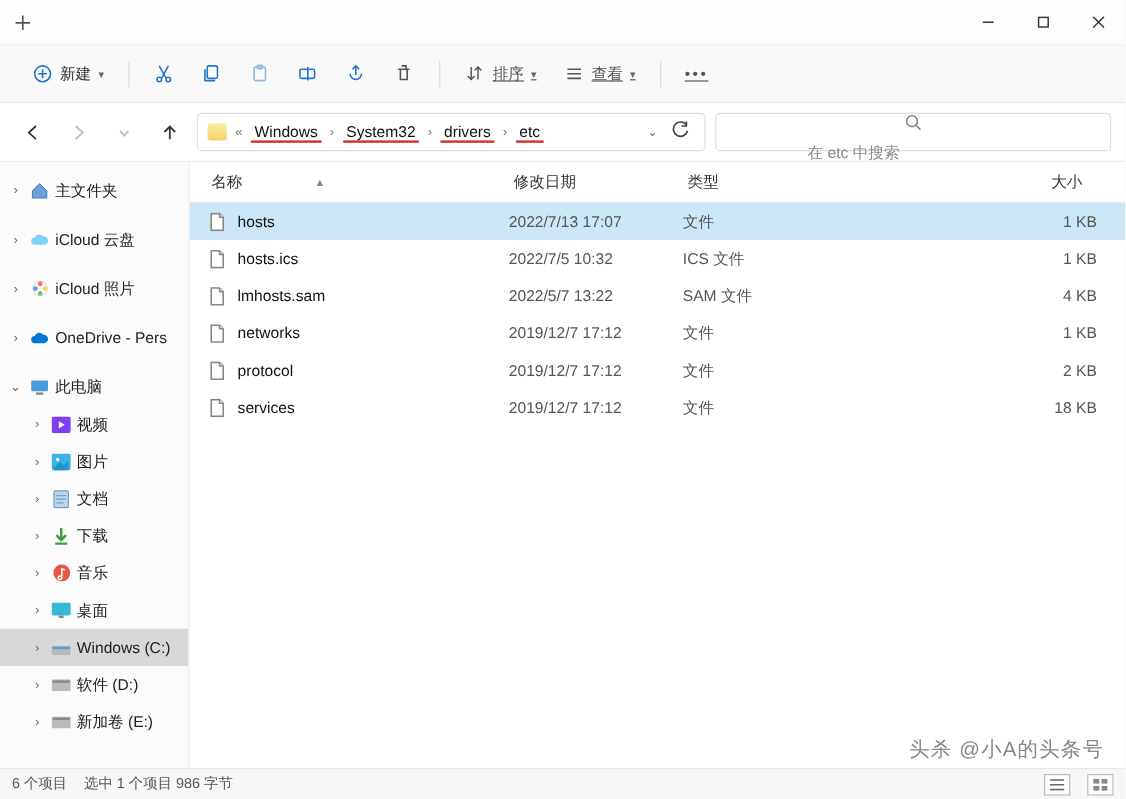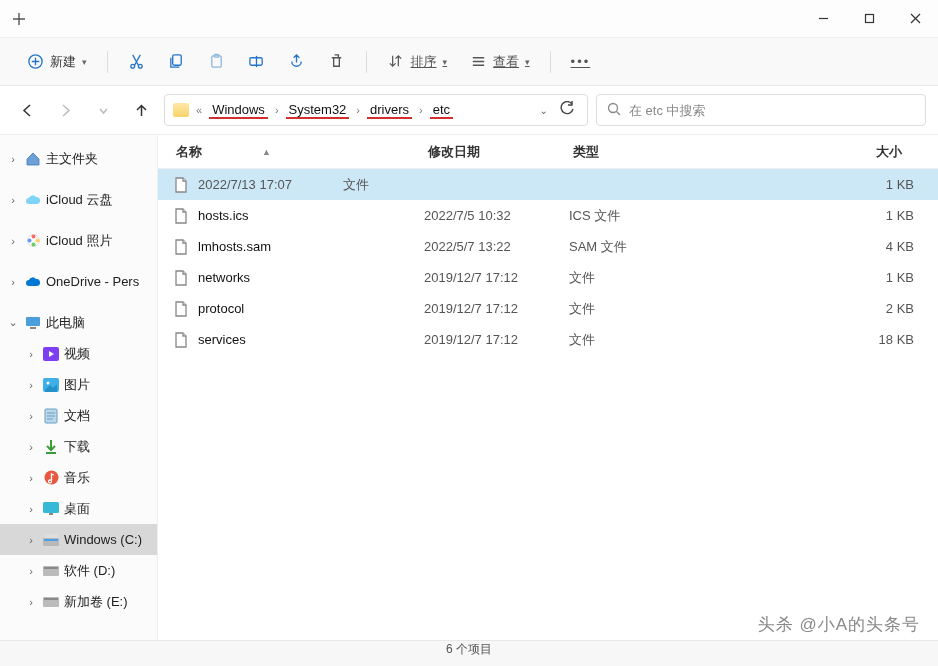--- a/index.html
+++ b/index.html
@@ -27,49 +27,49 @@
     .addrrow { height: 48px; display: flex; align-items: center; padding: 0 12px; gap: 8px; background:#fff;}
     .navbtn { width: 30px; height: 30px; display: flex; align-items: center; justify-content: center; color: #666; cursor: pointer; }
     .navbtn.disabled { color: #bbb; }
     .addrbar { flex: 1; height: 32px; border: 1px solid #ddd; border-radius: 4px; background: #fff; display: flex; align-items: center; padding: 0 8px; gap: 4px; }
     .addrbar .folder-ico { width: 16px; height: 14px; background: linear-gradient(#ffe9a6,#f7d36b); border-radius: 2px; position: relative; flex-shrink:0;}
     .crumb { display: flex; align-items: center; color: #111; cursor: pointer; padding: 0 3px; font-size:13px;}
     .crumb.underline { border-bottom: 2px solid #d32f2f; padding-bottom: 0; }
     .chev { color: #777; padding: 0 3px; font-size: 11px; }
     .addr-spacer { flex: 1; }
     .addr-right { display: flex; align-items: center; gap: 12px; padding-right: 4px; }
-    .searchbox { width: 330px; height: 32px; border: 1px solid #ddd; border-radius: 4px; background: #fff; display: flex; align-items: center; padding: 0 10px; gap: 8px; color: #888; }
+    .searchbox { width: 330px; height: 32px; border: 1px solid #ddd; border-radius: 4px; background: #fff; display: flex; align-items: center; padding: 0 10px; gap: 8px; color: #888; flex-direction: column; }
     .searchbox input { border: none; outline: none; flex: 1; font-size: 13px; color:#333; background: transparent; }
     .searchbox input::placeholder { color: #888; }
     
     .body { display: flex; height: calc(666px - 38px - 48px - 48px - 26px); background:#fff; border-top:1px solid #eee;}
     .sidebar { width: 158px; background: #fbfbfb; border-right: 1px solid #eee; overflow: hidden; padding-top: 8px; }
     .side-item { height: 31px; display: flex; align-items: center; padding: 0 6px 0 6px; gap: 4px; cursor: pointer; font-size: 13px; color:#222; white-space:nowrap;}
     .side-item.selected { background: #d8d8d8; }
     .side-item .exp { width: 14px; color: #666; font-size: 11px; text-align:center;}
     .side-item .ico { width: 18px; height: 16px; display:flex; align-items:center; justify-content:center;}
     .side-group-gap { height: 10px; }
     .side-item.indent { padding-left: 24px; }
     
     .filepane { flex: 1; overflow: hidden; }
-    .colhead { height: 34px; display: flex; align-items: center; border-bottom: 1px solid #eee; padding-left: 18px; font-size: 13px; color: #333; font-weight: bold; }
+    .colhead { height: 34px; display: flex; align-items: center; border-bottom: 1px solid #eee; padding-left: 18px; font-size: 13px; color: #333; }
     .col-name { width: 252px; display:flex; align-items:center; gap:60px;}
     .col-name .sort { color:#888; font-size:9px;}
     .col-date { width: 145px; }
     .col-type { width: 132px; }
     .col-size { flex: 1; text-align: right; padding-right: 36px; }
     .row { height: 31px; display: flex; align-items: center; padding-left: 14px; font-size: 13px; cursor: pointer; }
     .row.selected { background: #cce8f7; }
     .row .ico { width: 18px; height: 18px; margin-right: 8px; display:flex; align-items:center; justify-content:center;}
     .row .rname { width: 226px; color:#111;}
     .row .rdate { width: 145px; color: #555; }
     .row .rtype { width: 132px; color: #555; }
     .row .rsize { flex: 1; text-align: right; padding-right: 24px; color: #555; }
     
-    .statusbar { height: 26px; background: #f7f7f7; border-top: 1px solid #e8e8e8; display: flex; align-items: center; padding: 0 10px; font-size: 12px; color: #555; gap: 14px; flex-direction: column; }
+    .statusbar { height: 26px; background: #f7f7f7; border-top: 1px solid #e8e8e8; display: flex; align-items: center; padding: 0 10px; font-size: 12px; color: #555; gap: 14px; }
     .statusbar .spacer { flex: 1; }
     .viewbtn { width: 22px; height: 18px; border: 1px solid #bbb; display: flex; align-items: center; justify-content: center; cursor: pointer; background:#fff;}
     
     .watermark { position: absolute; right: 18px; bottom: 30px; font-size: 17px; color: #888; font-weight: 500; letter-spacing:1px;margin-left:21px;}
     .file-svg path, .file-svg rect { stroke:#888; stroke-width:1.3; fill:#fff;}
   </style>
 </head>
 <body>
 
 <div class="titlebar">
@@ -389,20 +389,21 @@
       <div class="col-size">大小</div>
     </div>
     <div id="file-rows">
         <div class="row selected">
           <span class="ico">
             <svg class="file-svg" width="14" height="16" viewBox="0 0 14 16">
               <path d="M2 1 H9 L12 4 V15 H2 Z"></path>
               <path d="M9 1 V4 H12"></path>
             </svg>
           </span>
+          <span class="rname">hosts</span>
           <span class="rdate">2022/7/13 17:07</span>
           <span class="rtype">文件</span>
           <span class="rsize">1 KB</span>
         </div>
         <div class="row">
           <span class="ico">
             <svg class="file-svg" width="14" height="16" viewBox="0 0 14 16">
               <path d="M2 1 H9 L12 4 V15 H2 Z"></path>
               <path d="M9 1 V4 H12"></path>
             </svg>

